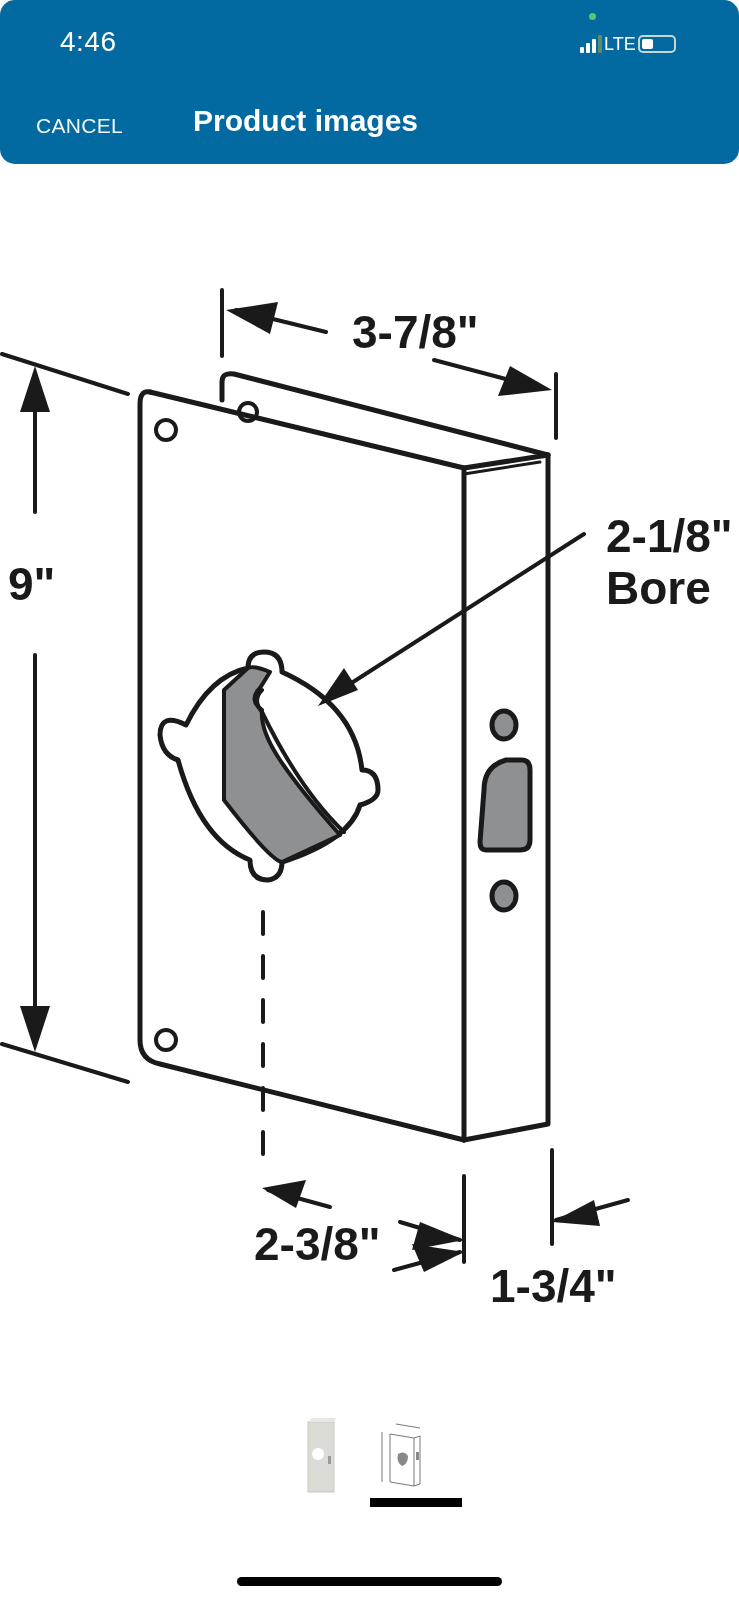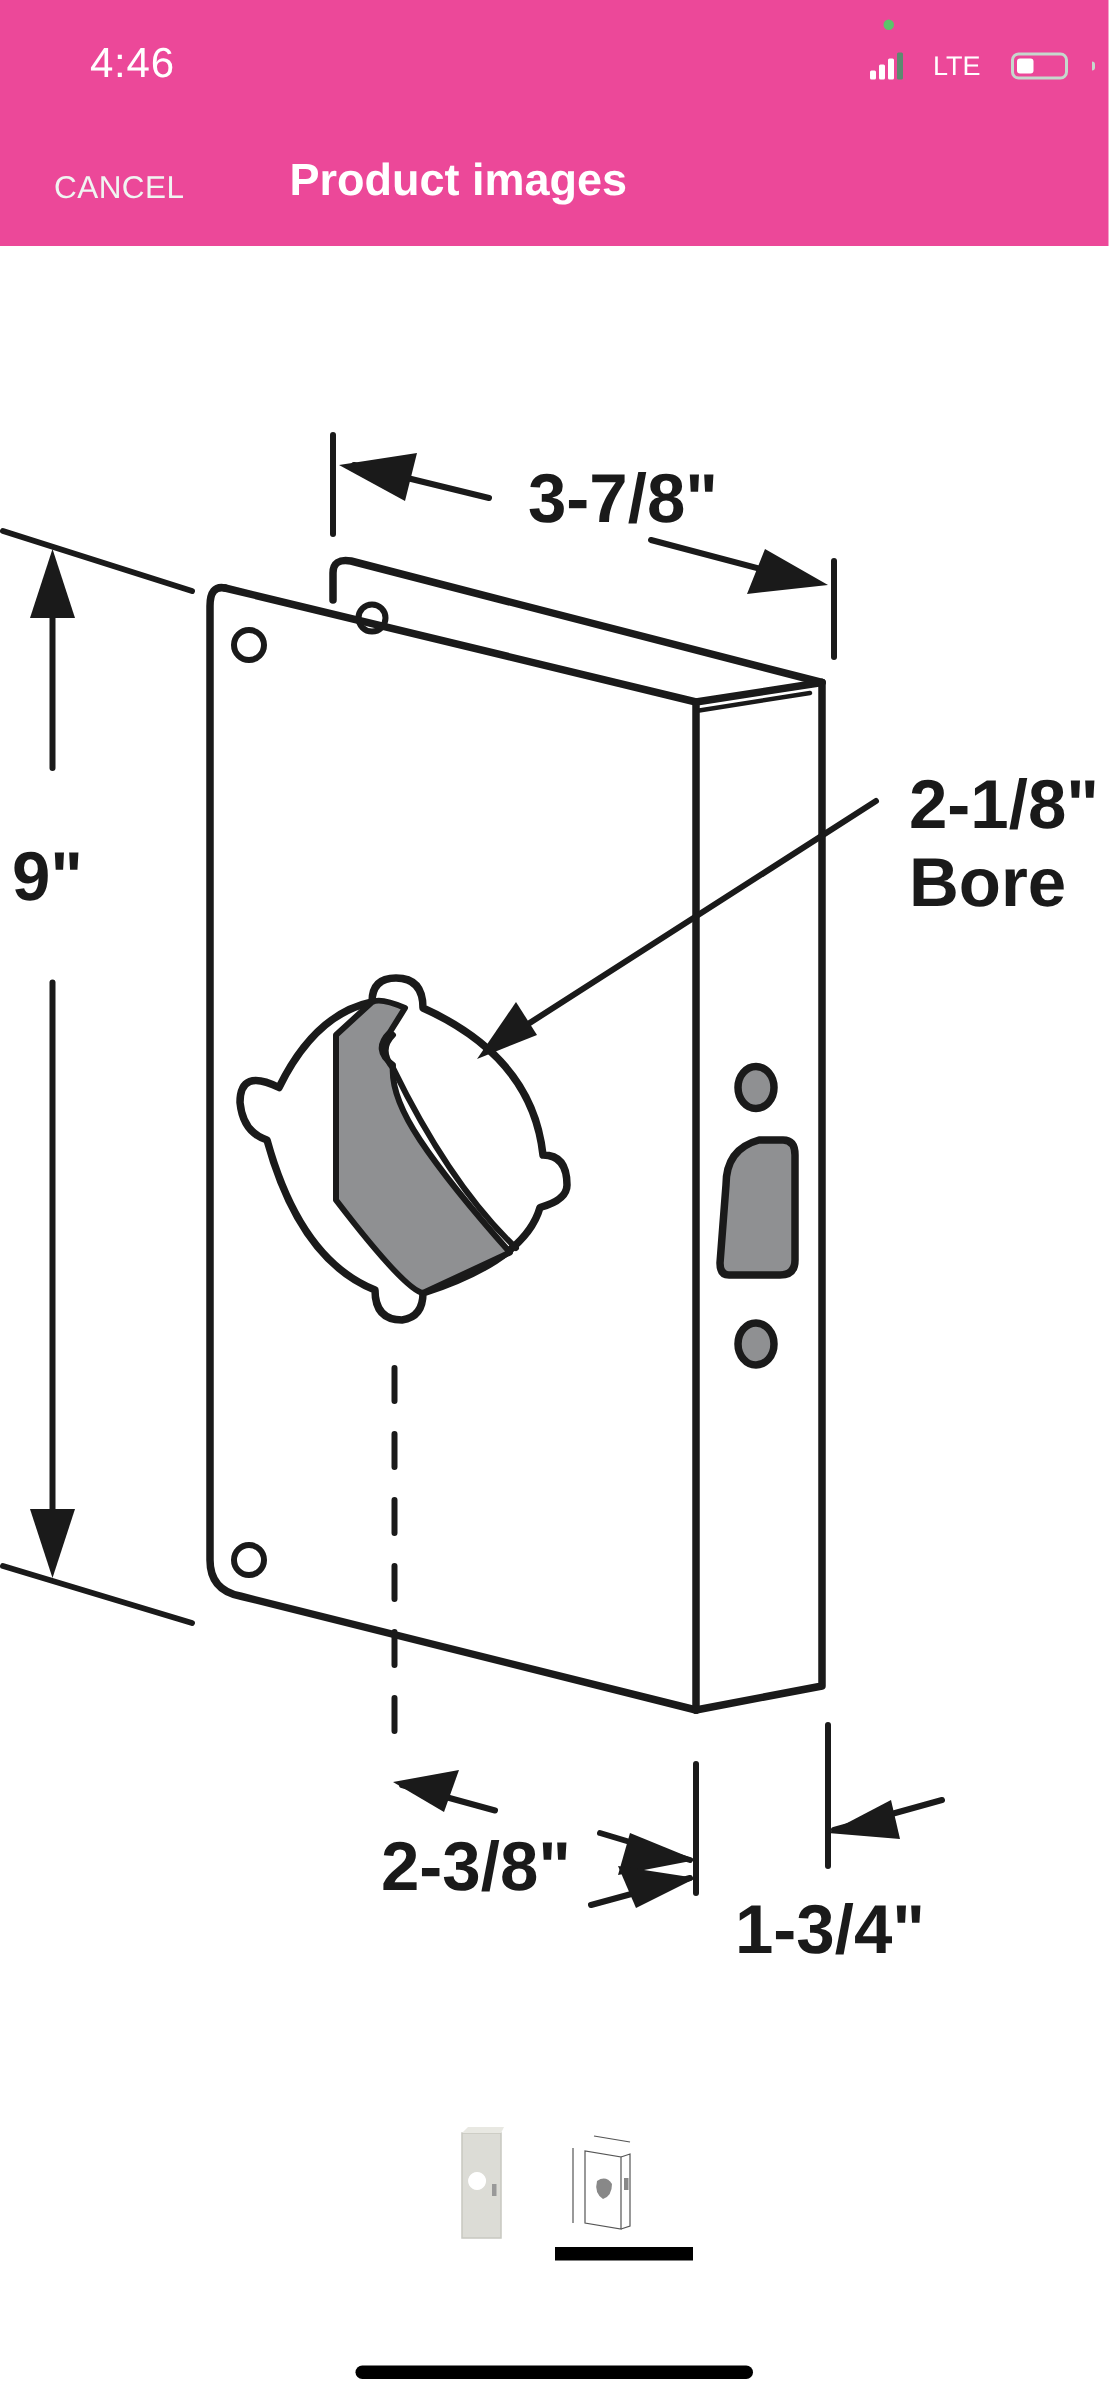--- a/index.html
+++ b/index.html
@@ -4,34 +4,35 @@
 <style>
   html, body { margin: 0; padding: 0; }
   body {
     width: 739px; height: 1600px; overflow: hidden;
     background: #ffffff;
     font-family: "Liberation Sans", "DejaVu Sans", sans-serif;
     position: relative;
   }
   .header {
     position: absolute; left: 0; top: 0; width: 739px; height: 164px;
-    background: #ec4899;
+    background: #0369a1;
     color: #ffffff;
+    border-radius: 15px;
   }
   .status-time {
     position: absolute; left: 60px; top: 26px;
     font-size: 28px; font-weight: 500; letter-spacing: 0.5px;
   }
   .cam-dot {
     position: absolute; left: 589px; top: 13px; width: 7px; height: 7px;
     border-radius: 50%; background: #5cc46a;
   }
   .status-right {
     position: absolute; left: 580px; top: 32px; height: 24px;
-    display: flex; align-items: center; gap: 20px;
+    display: flex; align-items: center; gap: 2px;
   }
   .signal { display: flex; align-items: flex-end; gap: 2px; height: 18px; }
   .signal span { width: 4px; background: #fff; border-radius: 1px; }
   .signal span.dim { background: #5d8a70; }
   .lte { font-size: 18px; font-weight: 500; }
   .battery {
     width: 38px; height: 18px; border: 2px solid #c6d8cd; border-radius: 5px;
     box-sizing: border-box; position: relative;
   }
   .battery .level {

